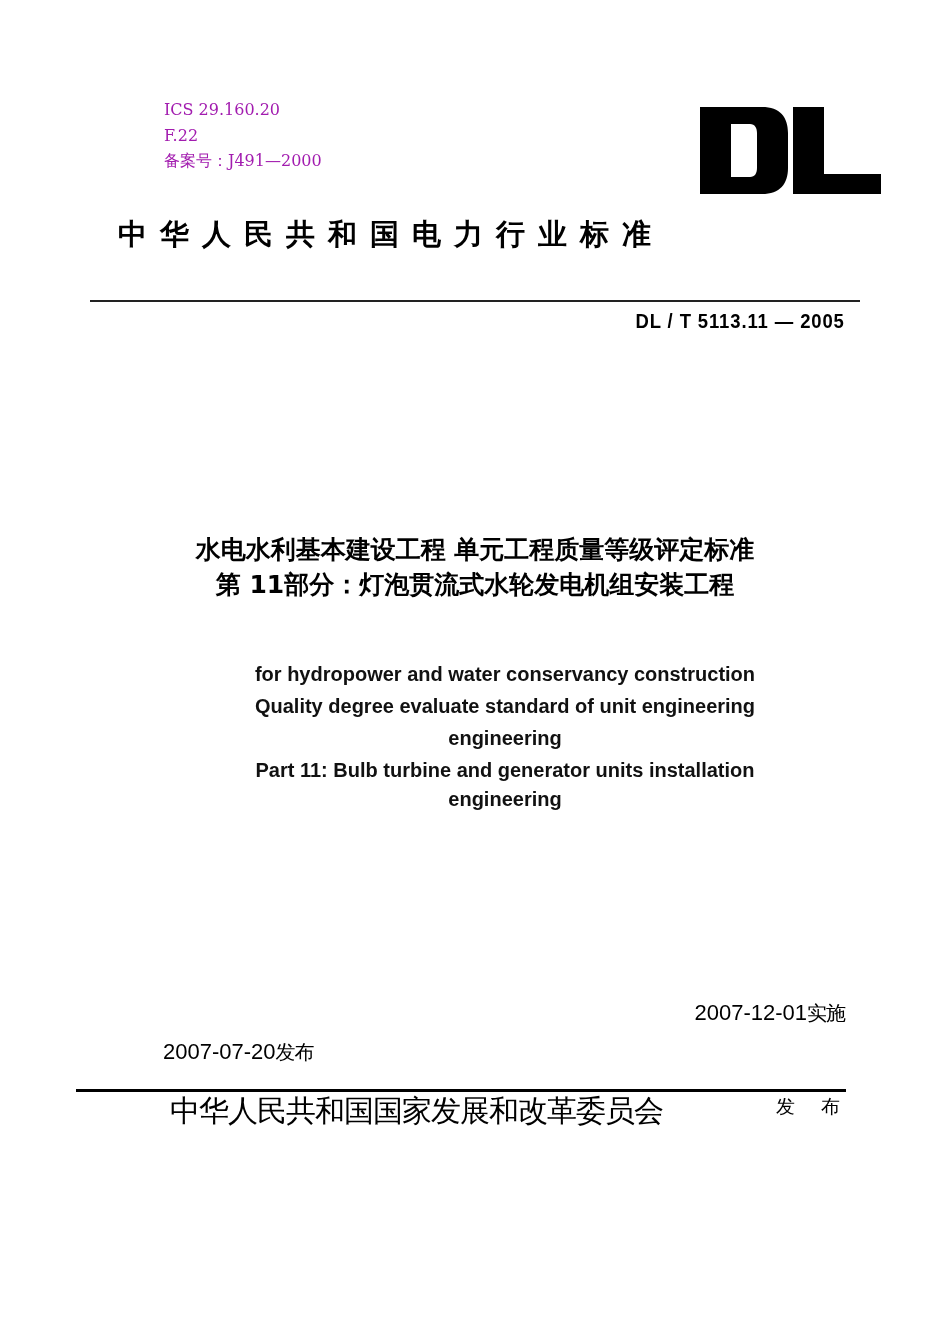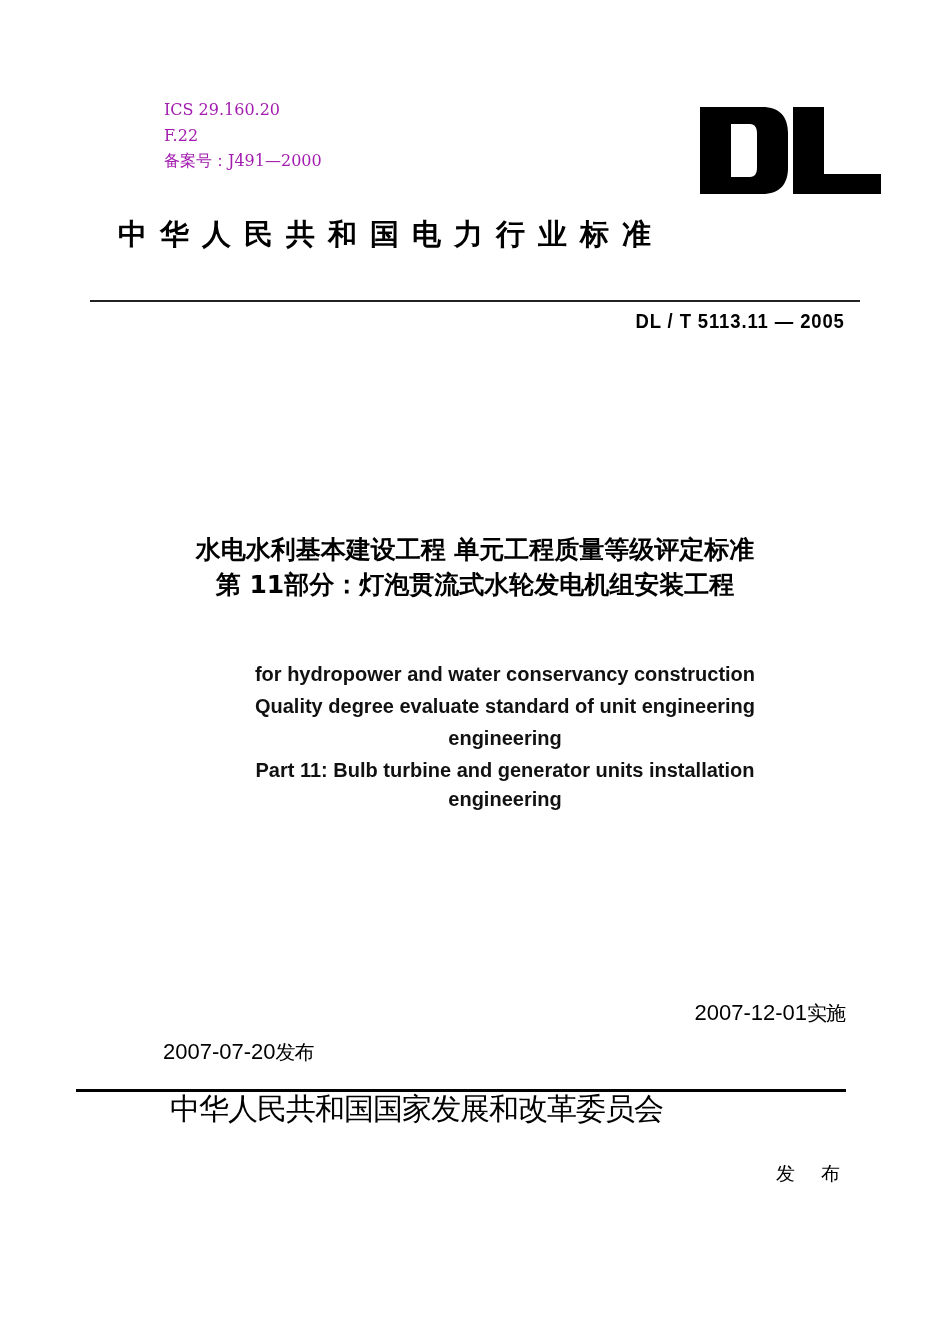--- a/index.html
+++ b/index.html
@@ -14,22 +14,22 @@
     .cn-title { left:0; width:1010px; text-align:center; font-family:"DejaVu Sans","Liberation Sans",sans-serif; font-weight:bold; font-size:25px; white-space:nowrap; line-height:42px; }
     .cn-1 { top:529px; }
     .cn-2 { top:564px; }
     .en-block { left:200px; width:610px; top:658px; text-align:center; font-family:"Liberation Sans","DejaVu Sans",sans-serif; font-weight:bold; font-size:20px; color:#111; }
     .en-line { line-height:32px; white-space:nowrap; }
     .en-tight { line-height:26px; }
     .date-left { left:163px; top:1037px; font-family:"Liberation Sans","DejaVu Sans",sans-serif; font-size:22px; white-space:nowrap; line-height:30px; }
     .date-right { right:105px; top:998px; font-family:"Liberation Sans","DejaVu Sans",sans-serif; font-size:22px; white-space:nowrap; line-height:30px; }
     .date-left .suffix, .date-right .suffix { font-family:"DejaVu Sans",sans-serif; font-size:20px; letter-spacing:-1px; }
     .rule-bottom { left:76px; top:1089px; width:770px; height:3px; background:#000; }
-    .publisher { left:170px; top:1092px; font-family:Liberation Mono, monospace; font-size:30px; white-space:nowrap; line-height:38px; letter-spacing:-1px; }
-    .issue { left:776px; top:1160px; font-family:"DejaVu Sans","Liberation Sans",sans-serif; font-size:19px; white-space:pre; line-height:26px; letter-spacing:10px; }
+    .publisher { left:170px; top:1092px; font-family:Liberation Serif, serif; font-size:30px; white-space:nowrap; line-height:38px; letter-spacing:-1px; }
+    .issue { left:776px; top:1093px; font-family:"DejaVu Sans","Liberation Sans",sans-serif; font-size:19px; white-space:pre; line-height:26px; letter-spacing:10px; }
   </style>
 </head>
 <body>
 
 <div class="abs meta">
   <div>ICS 29.160.20</div>
   <div>F.22</div>
   <div>备案号：J491—2000</div>
 </div>
 

